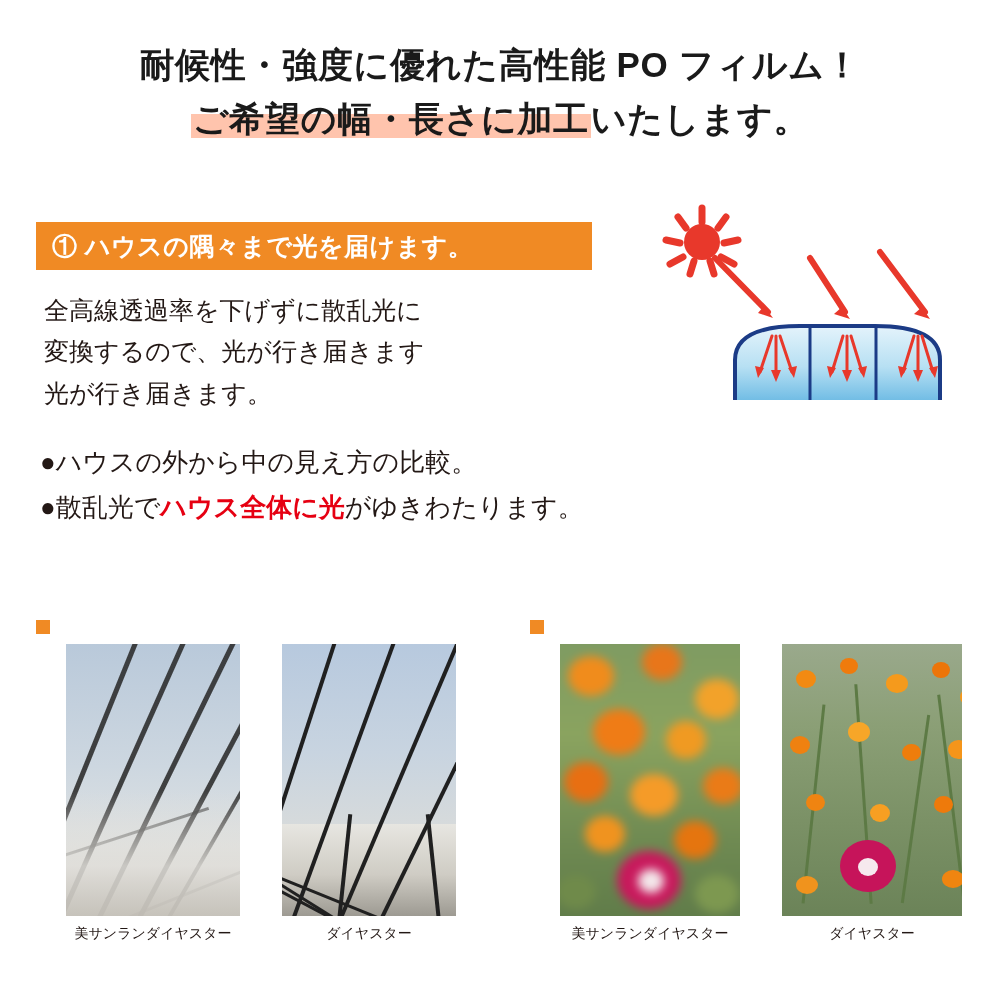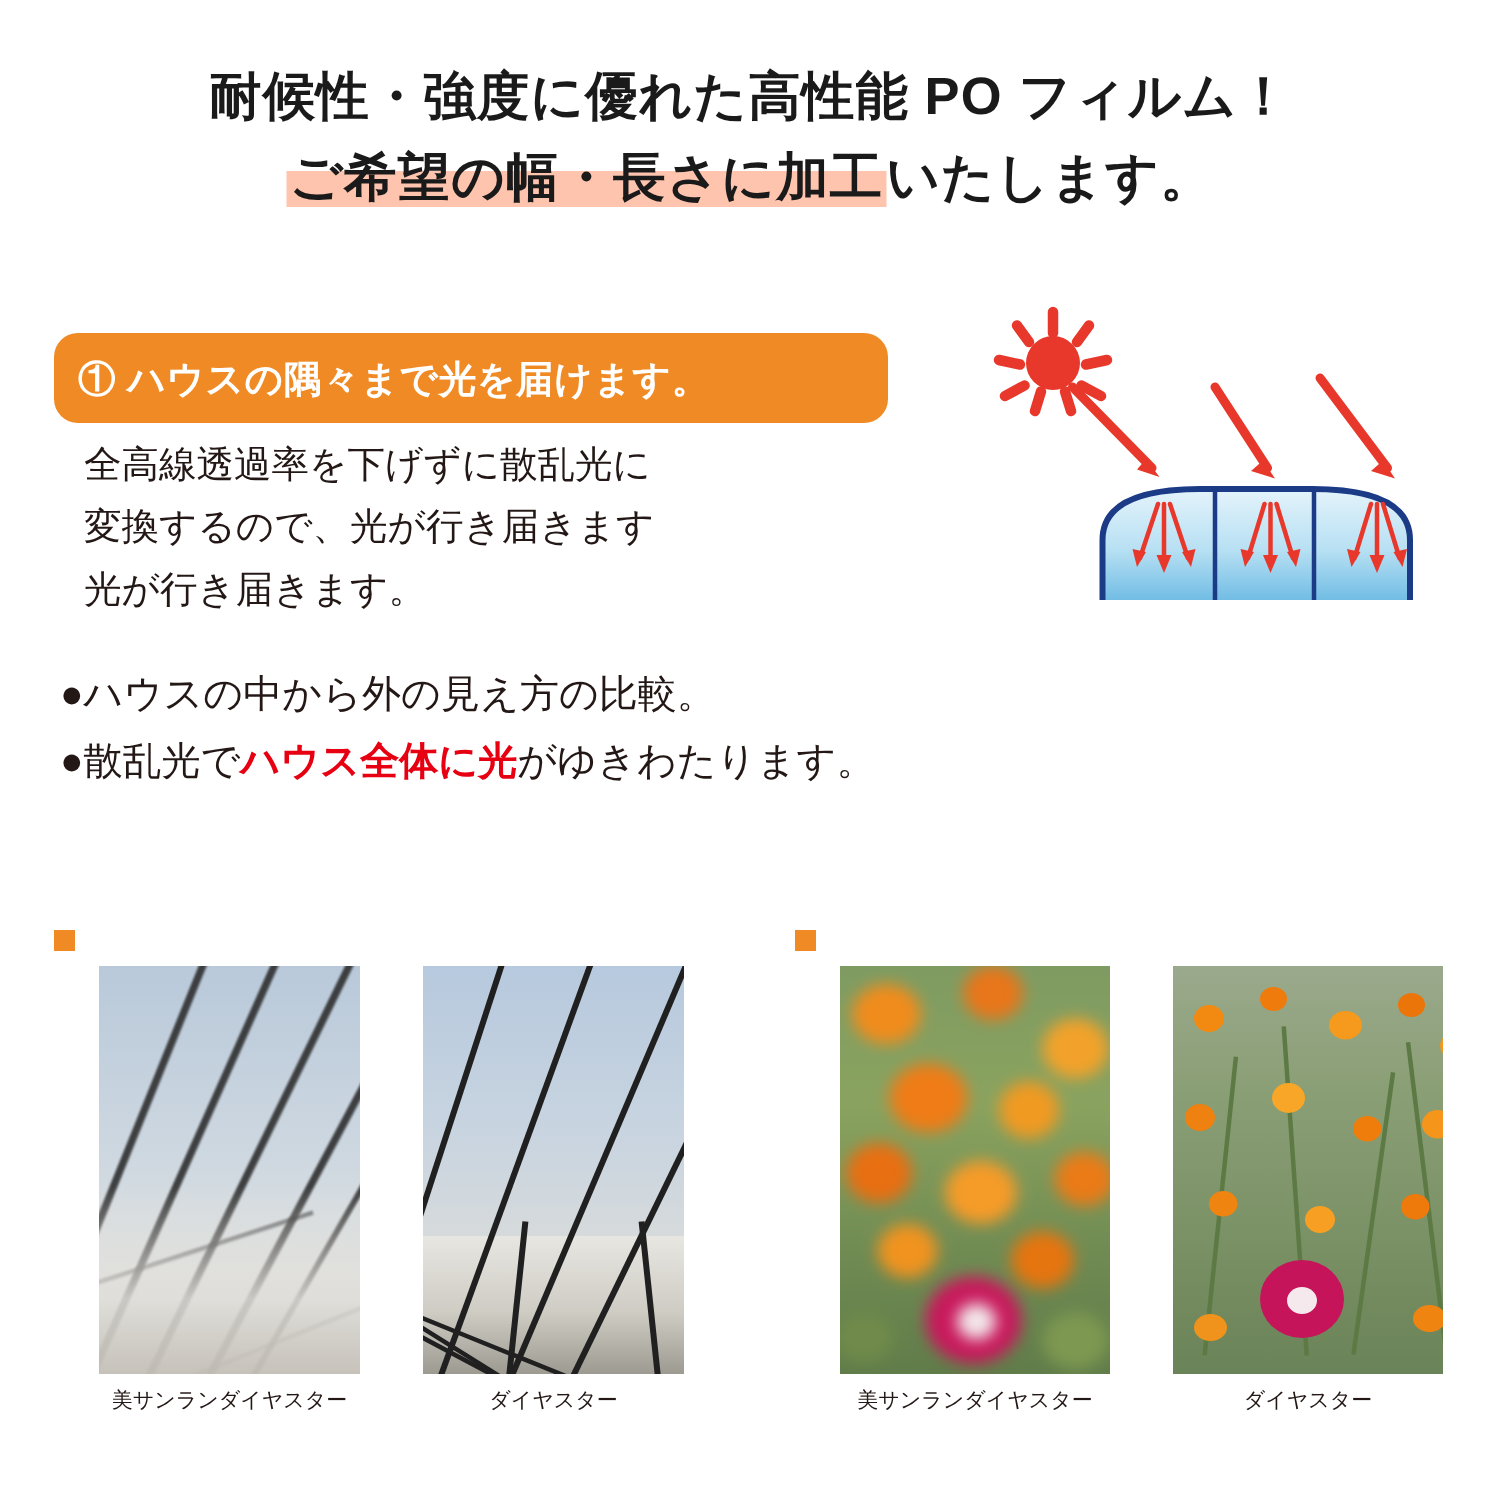--- a/index.html
+++ b/index.html
@@ -37,39 +37,38 @@
     padding: 0 2px;
     margin-top: 41px;
   }
 
   
   .section-bar {
     position: absolute;
     left: 36px;
     top: 222px;
     width: 556px;
-    height: 60px;
+    height: 48px;
     background: #f08a24;
     display: flex;
     align-items: center;
-    border-radius: 16px;
   }
   .section-bar .sb-text {
     color: #ffffff;
     font-size: 25px;
     font-weight: bold;
     padding-left: 16px;
     letter-spacing: 0.02em;
     white-space: nowrap;
   }
 
   
   .lead {
     position: absolute;
-    left: 56px;
+    left: 44px;
     top: 290px;
     width: 540px;
     font-size: 25px;
     line-height: 1.65;
     color: #231815;
   }
   .lead div { white-space: nowrap; }
 
   
   .bullets {
@@ -213,21 +212,21 @@
 </div>
 
 <div class="lead">
   <div>全高線透過率を下げずに散乱光に</div>
   <div>変換するので、光が行き届きます</div>
   <div>光が行き届きます。</div>
 </div>
 
 <div class="bullets">
   <div class="bullet">
-    <span class="dot">●</span><span>ハウスの中から外の見え方の比較。</span>
+    <span class="dot">●</span><span>ハウスの外から中の見え方の比較。</span>
   </div>
   <div class="bullet">
     <span class="dot">●</span><span>散乱光で</span><span class="emph">ハウス全体に光</span><span>がゆきわたります。</span>
   </div>
 </div>
 
 <div class="illus">
   <svg width="330" height="235" viewBox="0 0 330 235">
 
     <g>

